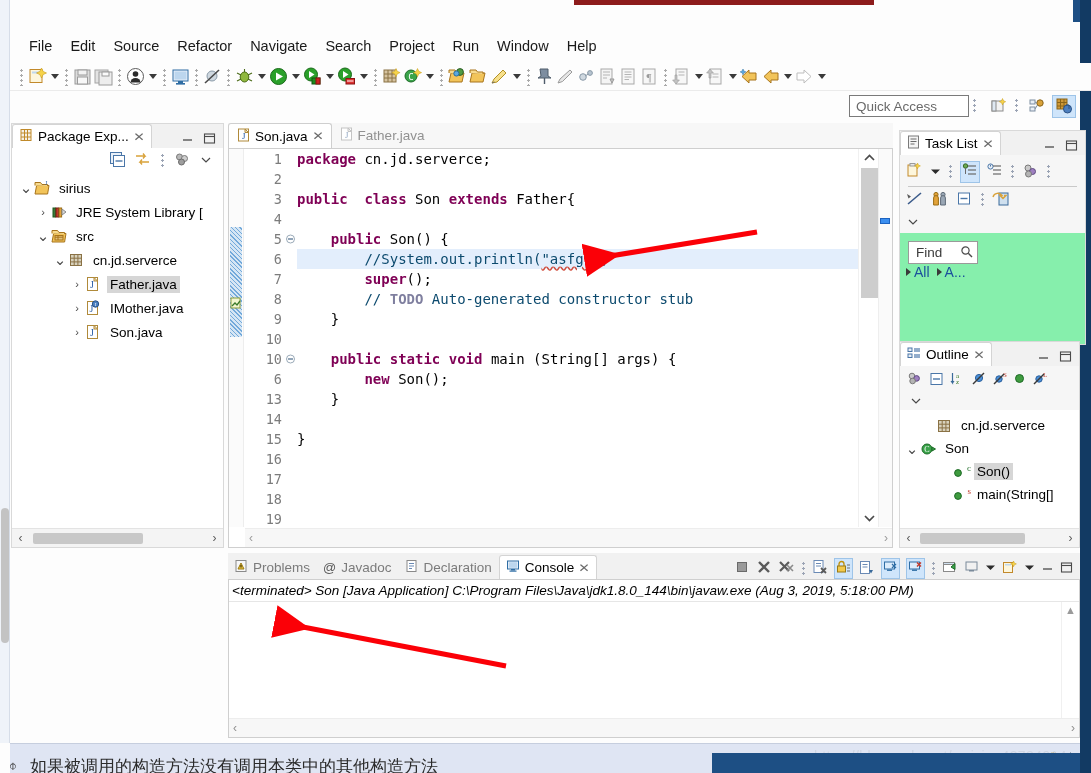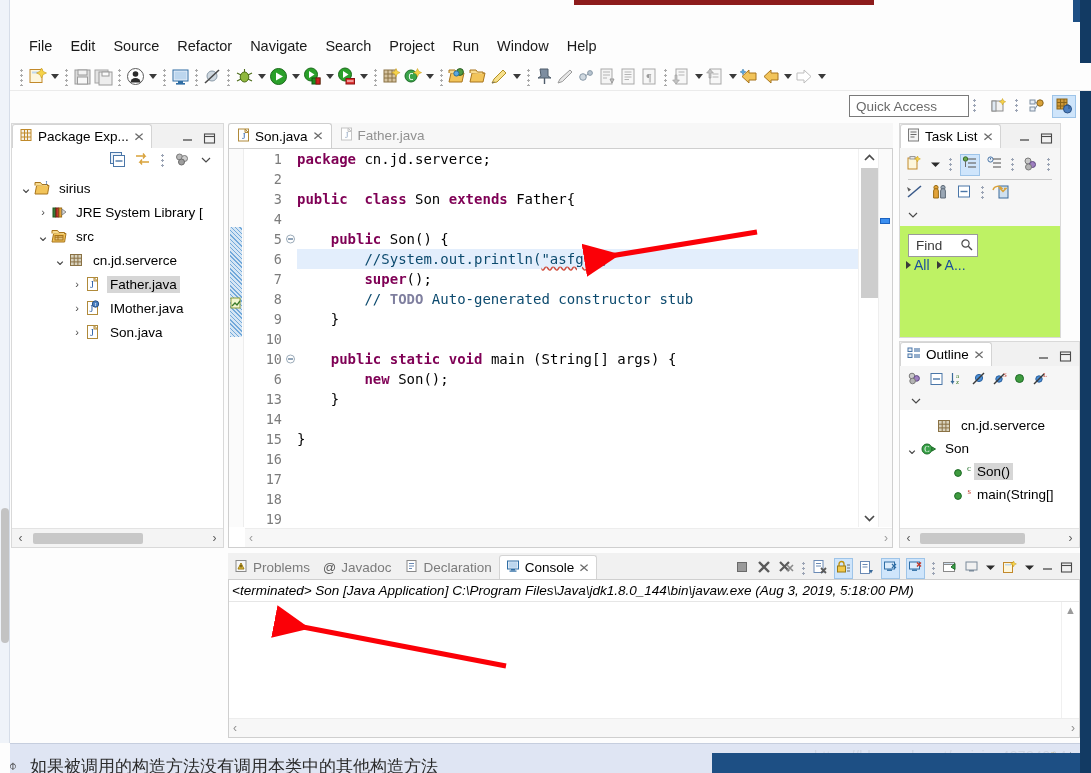--- a/index.html
+++ b/index.html
@@ -198,21 +198,21 @@
   .ovr-ruler { position: absolute; right: 0; top: 0; width: 14px; bottom: 20px; background: #fafafa; border-left: 1px solid #eee; }
   .ovr-mark { position: absolute; right: 2px; top: 69px; width: 10px; height: 6px; background: #3b8ff0; border: 1px solid #1c63c0; }
   .ed-hscroll {
     position: absolute; left: 16px; right: 0; bottom: 0; height: 19px;
     background: #f7f7f7; border-top: 1px solid #ededed;
     display: flex; align-items: center; justify-content: space-between;
     padding: 0 4px; color: #9b9b9b; font-size: 12px;
   }
 
   
-  #tasklist { left: 899px; top: 123px; width: 162px; height: 215px; border: 1px solid #d9d9d9; background: #bef264; }
+  #tasklist { left: 899px; top: 130px; width: 187px; height: 215px; border: 1px solid #d9d9d9; background: #86efac; }
   .tl-tools {
     background: #f6f6f6; padding: 4px 6px 0 6px;
   }
   .tl-row { height: 26px; display: flex; align-items: center; gap: 7px; }
   .tl-divider { height: 1px; background: #c9c9c9; margin: 1px 2px 0 2px; }
   .tl-find {
     margin: 8px 0 0 8px; width: 70px; height: 23px;
     border: 1px solid #9a9a9a; background: #fff;
     display: flex; align-items: center; justify-content: space-between;
     padding: 0 4px 0 7px; font-size: 13.5px; color: #3a3a3a;

